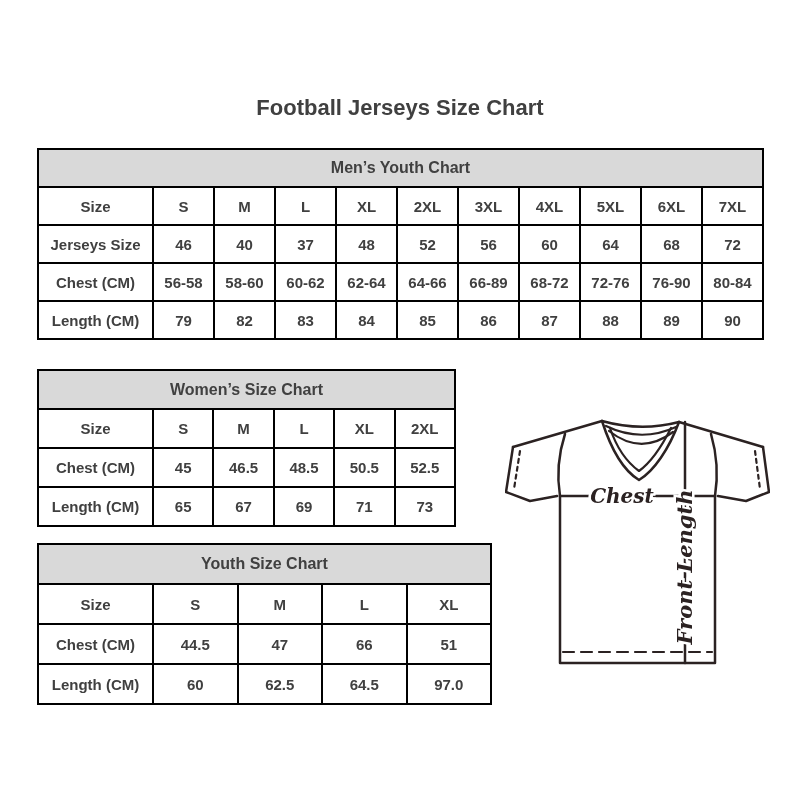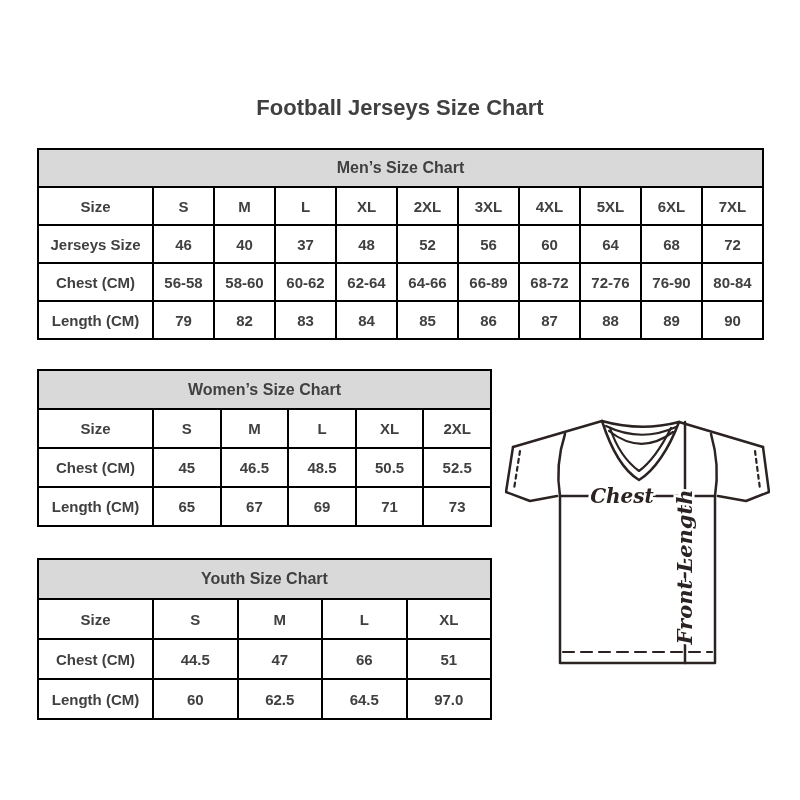--- a/index.html
+++ b/index.html
@@ -8,23 +8,23 @@
   .page-title{position:absolute;top:95px;left:0;right:0;margin:0;text-align:center;
               font-size:22px;font-weight:bold;letter-spacing:0px;}
   table.size-table{position:absolute;border-collapse:collapse;table-layout:fixed;
                    background:#fff;}
   table.size-table td{border:2px solid #000;text-align:center;vertical-align:middle;
                       font-weight:bold;font-size:15px;padding:0;overflow:hidden;
                       white-space:nowrap;}
   table.size-table td.tbl-title{background:var(--header-bg,#d9d9d9);font-size:16px;height:37px;}
   #men-table{left:37px;top:148px;width:727px;}
   #men-table td{height:36px;}
-  #women-table{left:37px;top:369px;width:455px;}
+  #women-table{left:37px;top:369px;width:419px;}
   #women-table td{height:37px;}
-  #youth-table{left:37px;top:543px;width:455px;margin-top:15px;}
+  #youth-table{left:37px;top:543px;width:455px;}
   #youth-table td{height:38px;}
   #jersey{position:absolute;left:505px;top:415px;width:265px;height:255px;}
   #jersey .stroke{fill:none;stroke:var(--line-col,#2b2222);stroke-width:2.5;
                   stroke-linecap:round;stroke-linejoin:round;}
   #jersey .thin{stroke-width:2.2;}
   #jersey text{fill:var(--line-col,#2b2222);font-family:"DejaVu Serif",serif;
                font-style:italic;font-weight:bold;paint-order:stroke;stroke:#fff;
                stroke-width:5px;}
 </style>
 </head>
@@ -43,21 +43,21 @@
         <col>
         <col>
         <col>
         <col>
         <col>
         <col>
         <col>
       </colgroup>
     <tbody>
         <tr>
-          <td colspan="11" class="tbl-title">Men’s Size Chart</td>
+          <td colspan="11" class="tbl-title">Men’s Youth Chart</td>
         </tr>
         <tr>
           <td>Size</td>
           <td>S</td>
           <td>M</td>
           <td>L</td>
           <td>XL</td>
           <td>2XL</td>
           <td>3XL</td>
           <td>4XL</td>

